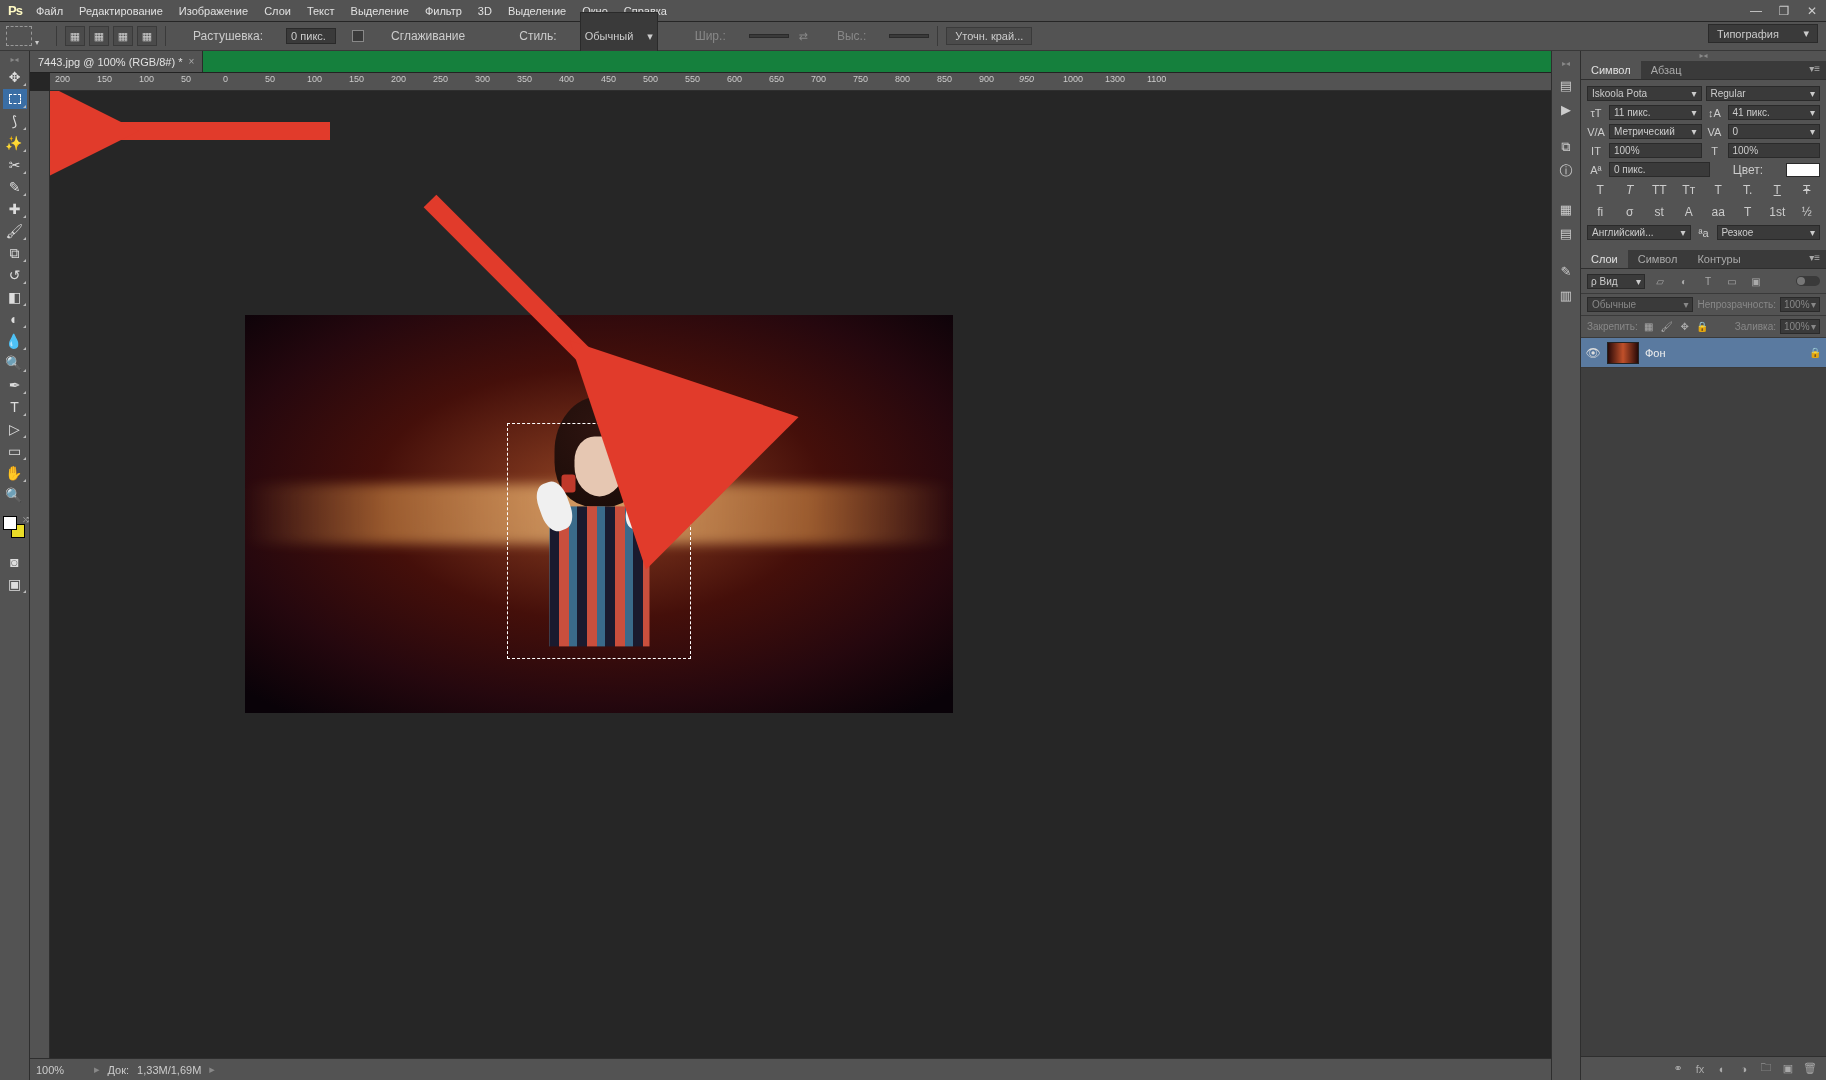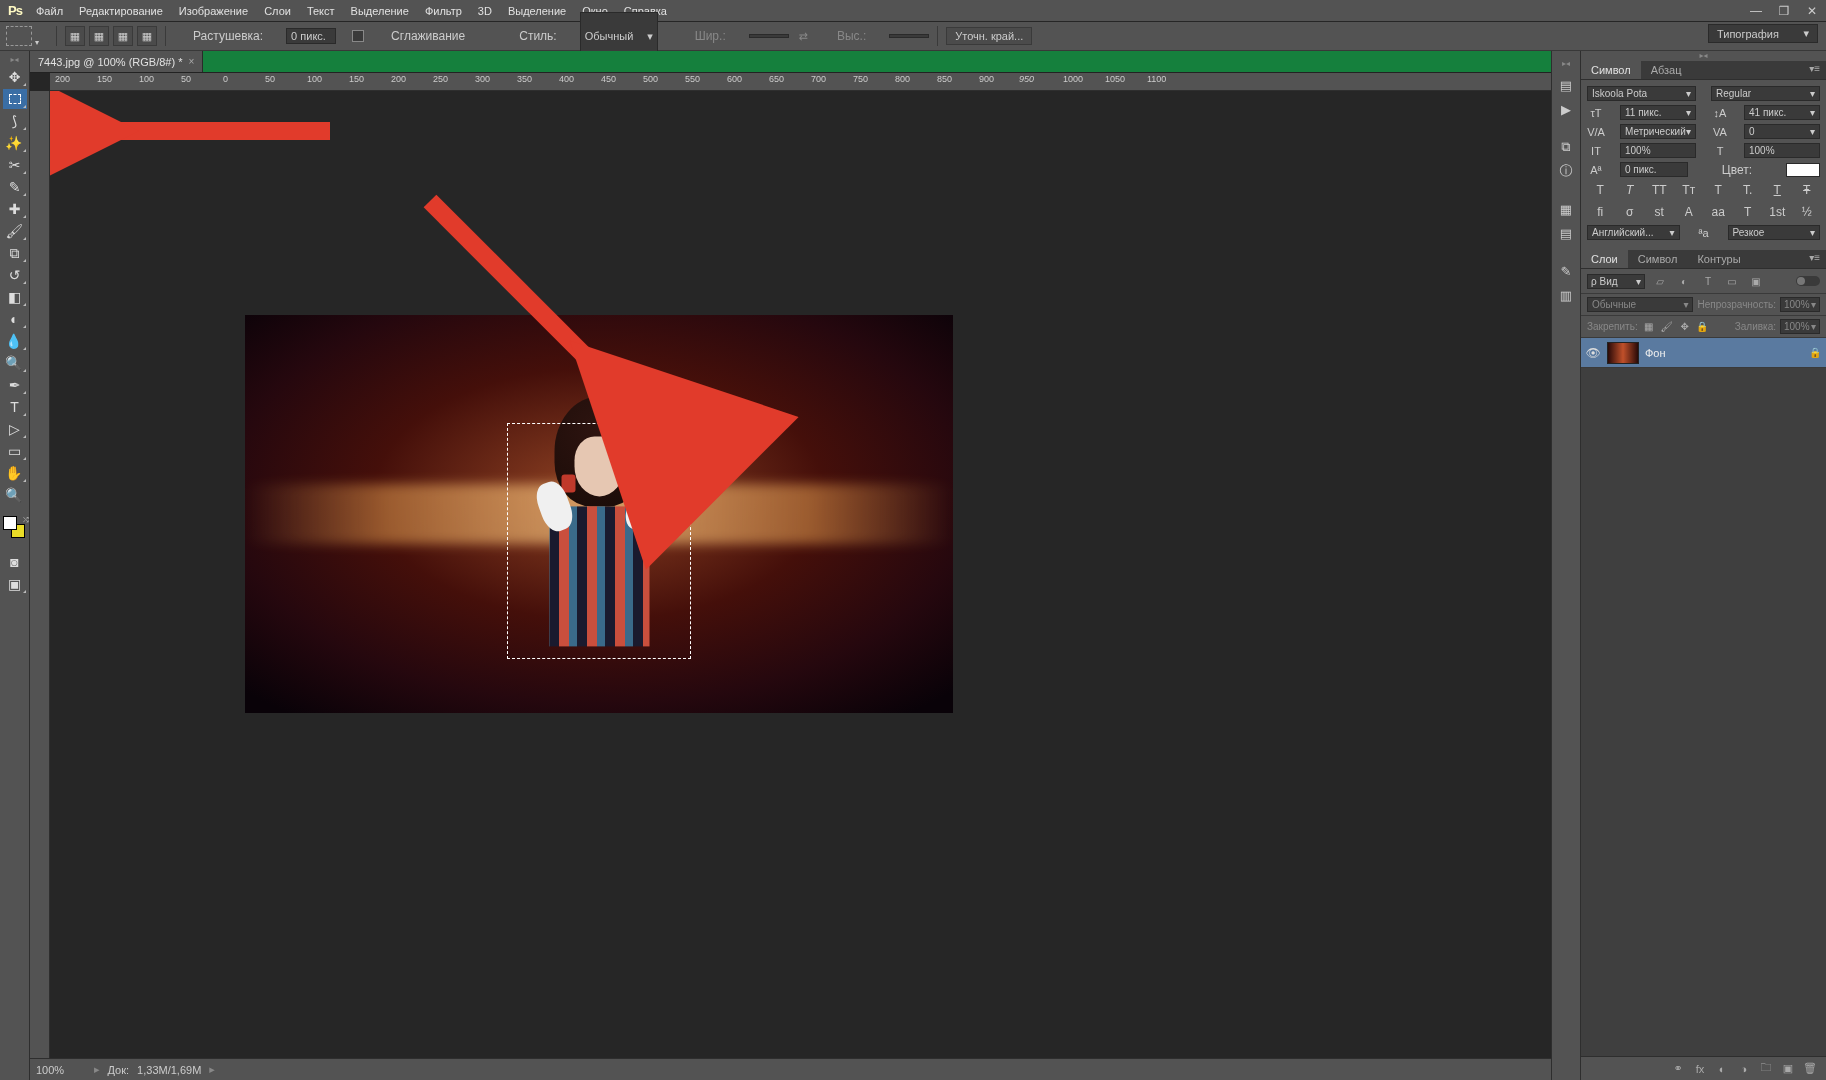--- a/index.html
+++ b/index.html
@@ -87,21 +87,21 @@
 
 .panels{flex:1;display:flex;flex-direction:column}
 .panels .grip{height:10px;display:flex;justify-content:center;font-size:8px;color:#888}
 .panel-tabs{display:flex;background:#3a3a3a;border-bottom:1px solid #2e2e2e}
 .panel-tab{padding:3px 10px;font-size:11px;color:#aaa}
 .panel-tab.active{background:#535353;color:#e1e1e1}
 .panel-menu{margin-left:auto;padding:2px 6px;color:#aaa;font-size:10px}
 
 
 .char-panel{padding:6px;background:#535353}
-.char-row{display:flex;align-items:center;gap:15px;margin-bottom:4px}
+.char-row{display:flex;align-items:center;gap:4px;margin-bottom:4px}
 .char-dd{background:#3a3a3a;border:1px solid #2a2a2a;color:#ccc;padding:1px 4px;font-size:10px;display:flex;justify-content:space-between;align-items:center;flex:1}
 .char-icon{width:18px;color:#ccc;font-size:11px;text-align:center}
 .char-small{width:56px}
 .char-color{width:34px;height:14px;background:#fff;border:1px solid #2a2a2a}
 .style-row{display:flex;gap:3px;justify-content:space-around;margin:4px 0}
 .style-btn{flex:1;text-align:center;font-size:12px;color:#ccc;padding:2px 0}
 
 
 .layers-panel{flex:1;display:flex;flex-direction:column;background:#535353}
 .lp-top{padding:4px 6px;display:flex;align-items:center;gap:6px;border-bottom:1px solid #3a3a3a}
@@ -255,21 +255,21 @@
           <div class="ticklabel" style="left: 635px;">550</div>
           <div class="ticklabel" style="left: 677px;">600</div>
           <div class="ticklabel" style="left: 719px;">650</div>
           <div class="ticklabel" style="left: 761px;">700</div>
           <div class="ticklabel" style="left: 803px;">750</div>
           <div class="ticklabel" style="left: 845px;">800</div>
           <div class="ticklabel" style="left: 887px;">850</div>
           <div class="ticklabel" style="left: 929px;">900</div>
           <div class="ticklabel" style="left: 969px; font-style: italic;">950</div>
           <div class="ticklabel" style="left: 1013px;">1000</div>
-          <div class="ticklabel" style="left: 1055px;">1050</div>
+          <div class="ticklabel" style="left: 1055px;">1300</div>
           <div class="ticklabel" style="left: 1097px;">1100</div>
         </div>
     </div>
     <div class="ruler-v"></div>
     <div class="canvasview">
       <div class="canvas">
         <div class="glow"></div>
         <div class="light-line"></div>
         <div class="subject">
           <div class="head"></div>

